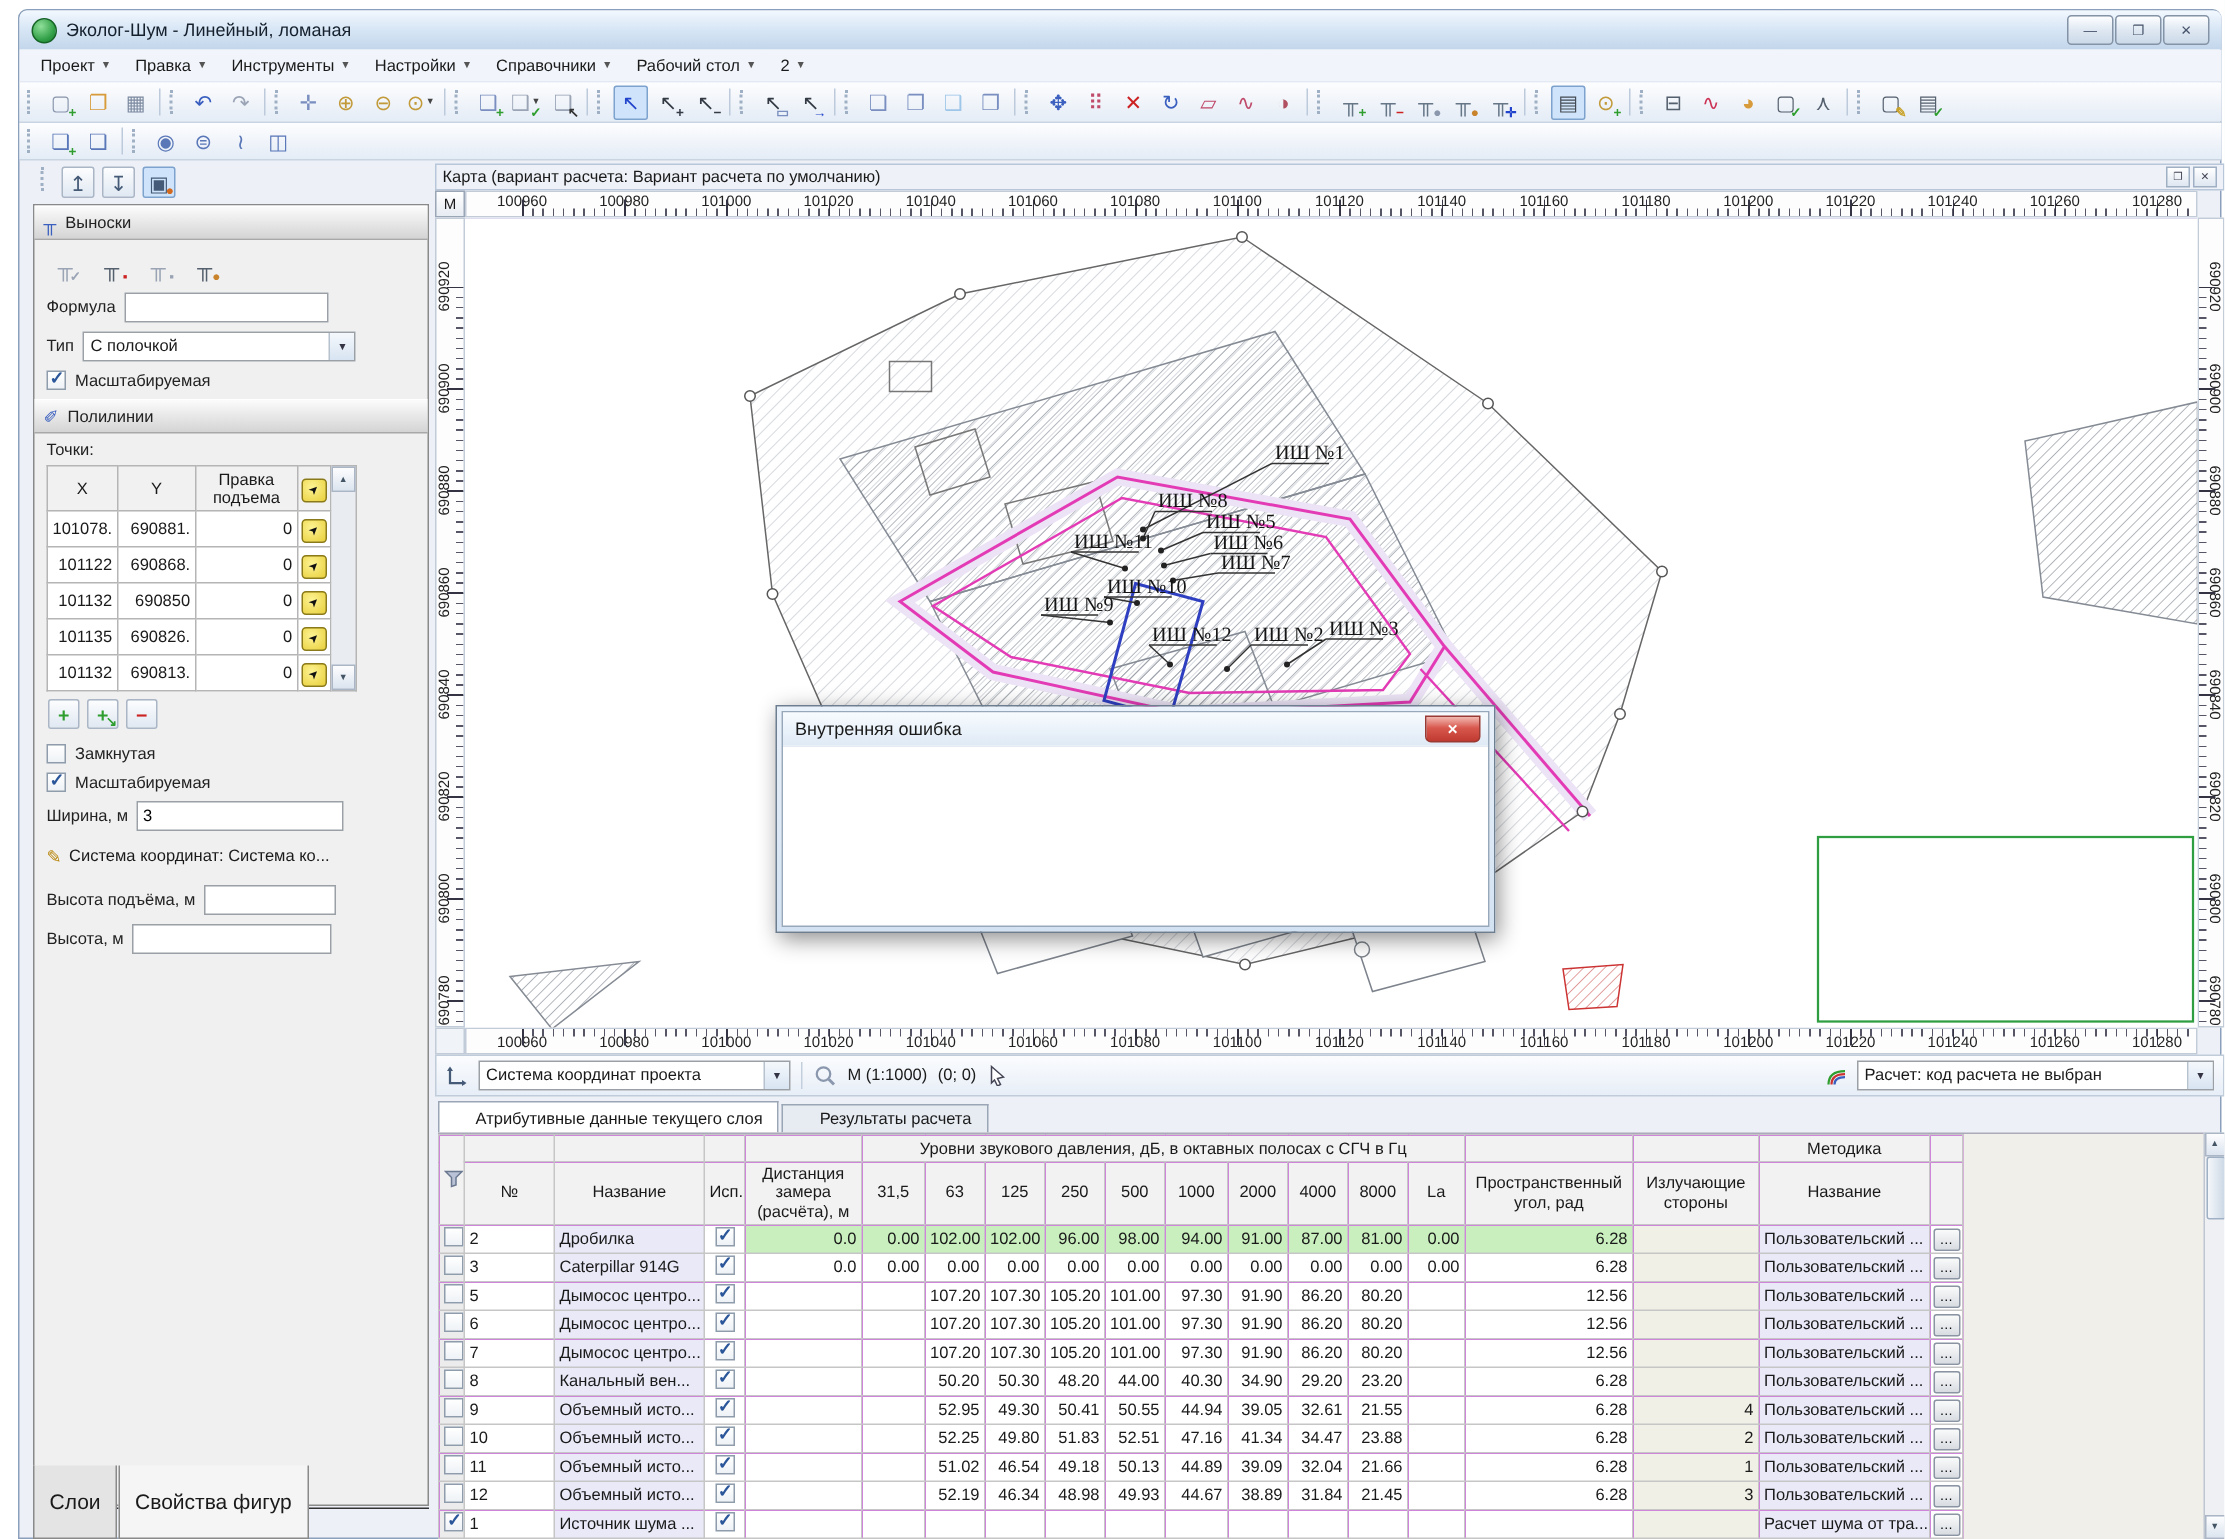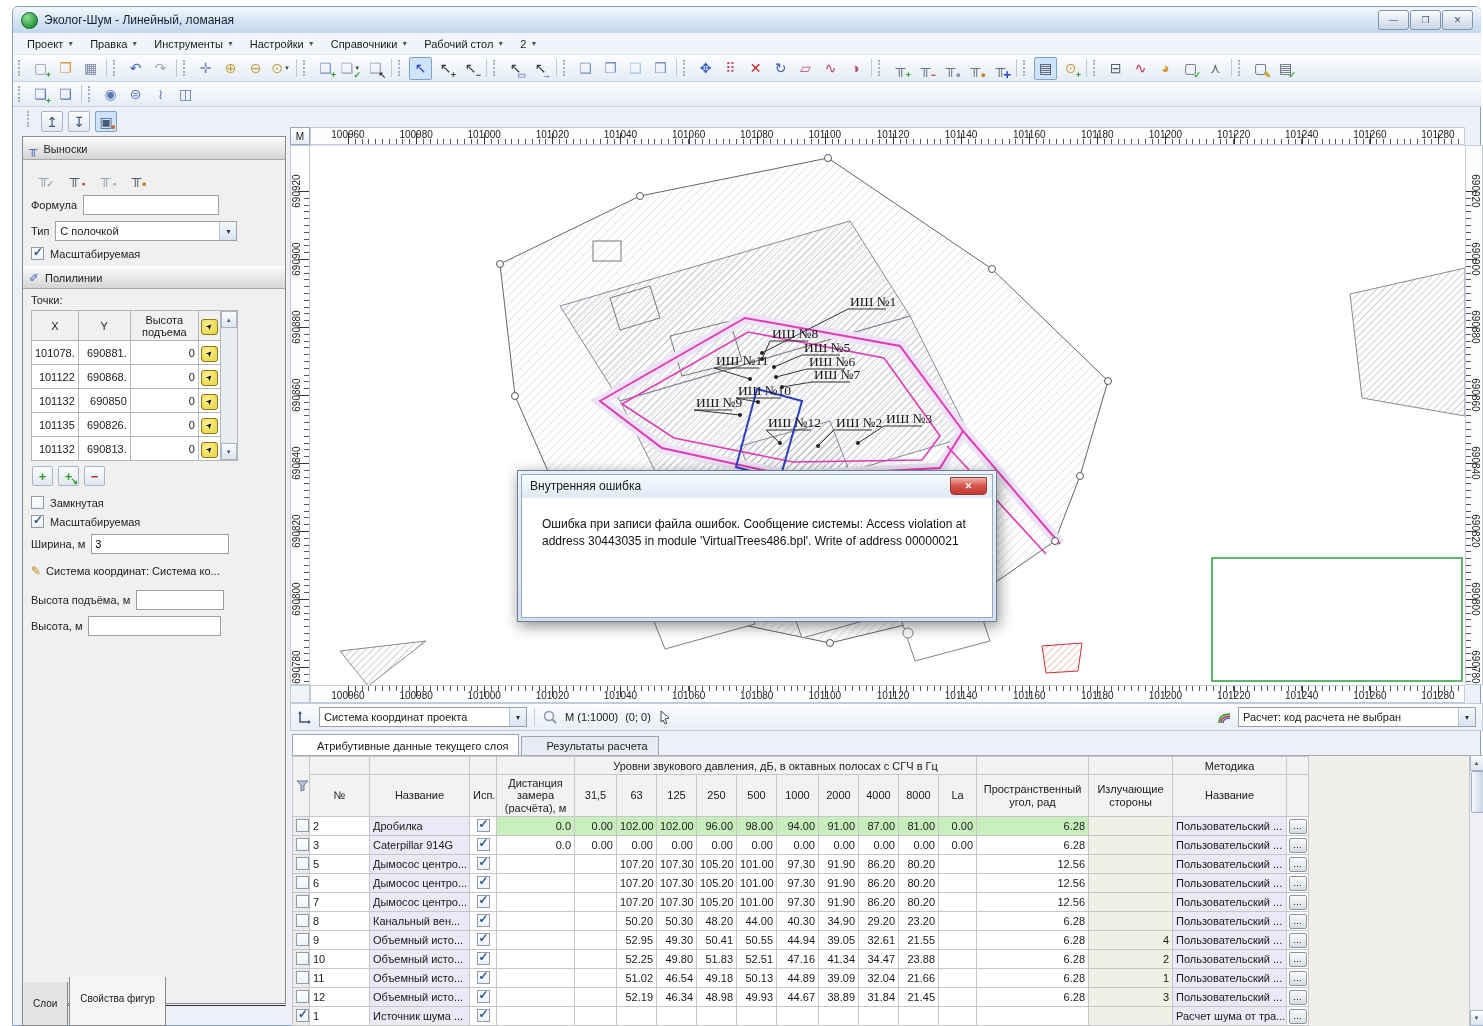--- a/index.html
+++ b/index.html
@@ -58,21 +58,21 @@
   .yicon span{transform:rotate(-45deg);}
   #pscroll{width:16px;border:1px solid #b5b5b5;border-left:none;background:#e9edf2;display:flex;flex-direction:column;justify-content:space-between;align-items:center;}
   #pscroll .sb{width:14px;height:15px;background:linear-gradient(#fdfdfe,#dbe4ef);border:1px solid #aab6c6;font-size:6px;color:#456;display:flex;align-items:center;justify-content:center;}
   #ptbtns{display:flex;gap:3px;margin:5px 8px 0 8px;}
   #ptbtns .tbtn{border:1px solid #aab6c6;background:linear-gradient(#fcfdfe,#e0e8f2);width:19px;height:18px;}
   #ptbtns .g{font-weight:bold;font-size:13px;}
   .linkrow{display:flex;align-items:center;gap:5px;margin:10px 8px 0 8px;}
   .pencil{color:#b8860b;font-size:12px;}
   
   #ltabs{position:absolute;left:22px;top:1006px;height:20px;display:flex;align-items:flex-end;}
-  .ltab{padding:16px 10px;border:1px solid #8a8a8a;border-top:none;background:#e4e4e4;margin-right:1px;font-size:10px;}
+  .ltab{padding:16px 10px;border:1px solid #8a8a8a;border-top:none;background:#e4e4e4;margin-right:1px;font-size:14px;}
   .ltab.on{background:#f5f5f5;height:16px;}
   #ltabline{position:absolute;left:22px;top:1005px;width:264px;height:1px;background:#333;}
   
   #mapcap{position:absolute;left:290px;top:109px;width:1193px;height:18px;background:#eef2f8;border:1px solid #b8c6d9;box-sizing:border-box;
        display:flex;align-items:center;justify-content:space-between;padding:0 4px;font-size:11px;}
   #mapcapbtns{display:flex;gap:2px;}
   .capbtn{width:14px;height:12px;border:1px solid #9fb0c4;background:linear-gradient(#fff,#dfe7f1);font-size:7px;display:flex;align-items:center;justify-content:center;color:#445;}
   #ruler-corner{position:absolute;left:290px;top:127px;width:20px;height:18px;border:1px solid #9aa5b5;background:linear-gradient(#fff,#e7ecf3);box-sizing:border-box;
        display:flex;align-items:center;justify-content:center;font-size:10px;}
   .ruler{position:absolute;background:#fdfdfd;border:1px solid #c2cbd8;box-sizing:border-box;overflow:hidden;}
@@ -436,21 +436,21 @@
     </div>
     <div class="prow" style="margin-top:5px">
       <span class="plabel">Точки:</span>
     </div>
     <div id="ptswrap">
       <table id="ptable">
           <thead>
             <tr>
               <th style="width: 44px;">X</th>
               <th style="width: 52px;">Y</th>
-              <th style="width: 68px;">Высота подъема</th>
+              <th style="width: 68px;">Правка подъема</th>
               <th class="ic"><span class="yicon">
                   <span>➤</span>
                 </span></th>
             </tr>
           </thead>
           <tbody>
             <tr>
               <td class="num">101078.</td>
               <td class="num">690881.</td>
               <td class="num">0</td>
@@ -533,20 +533,27 @@
       <span class="plabel">Высота, м</span>
       <input class="txt" style="width: 125px;" value="">
     </div>
   </div>
   <div id="ltabline"></div>
   <div id="ltabs">
     <span class="ltab">Слои</span>
     <span class="ltab on">Свойства фигур</span>
   </div>
 
+  <div id="mapcap">
+    <span>Карта (вариант расчета: Вариант расчета по умолчанию)</span>
+    <span id="mapcapbtns">
+        <span class="capbtn">❐</span>
+        <span class="capbtn">✕</span>
+      </span>
+  </div>
   <div id="ruler-corner">
     <span>М</span>
   </div>
   <div id="rulerT" class="ruler">
       <span class="rnumH" style="left: 3px;">100960</span>
       <span class="rnumH" style="left: 71.125px;">100980</span>
       <span class="rnumH" style="left: 139.25px;">101000</span>
       <span class="rnumH" style="left: 207.375px;">101020</span>
       <span class="rnumH" style="left: 275.5px;">101040</span>
       <span class="rnumH" style="left: 343.625px;">101060</span>
@@ -717,21 +724,20 @@
         </g>
     </svg>
   </div>
 
   <div id="dialog">
     <div id="dlg-inner">
       <div id="dlg-title">
         <span>Внутренняя ошибка</span>
         <span id="dlg-close">✕</span>
       </div>
-      <div id="dlg-body">Ошибка при записи файла ошибок. Сообщение системы: Access violation at address 30443035 in module 'VirtualTrees486.bpl'. Write of address 00000021</div>
     </div>
   </div>
 
   <div id="statusbar">
     <svg class="svgicon" width="15" height="15">
       <path d="M3,2 V12 H13" stroke="#445a77" fill="none" stroke-width="1.5"></path>
         <path d="M1,4 L3,1 L5,4 Z M11,10 L14,12 L11,14 Z" fill="#445a77"></path>
     </svg>
     <div class="combo scombo">
       <span>Система координат проекта</span>

